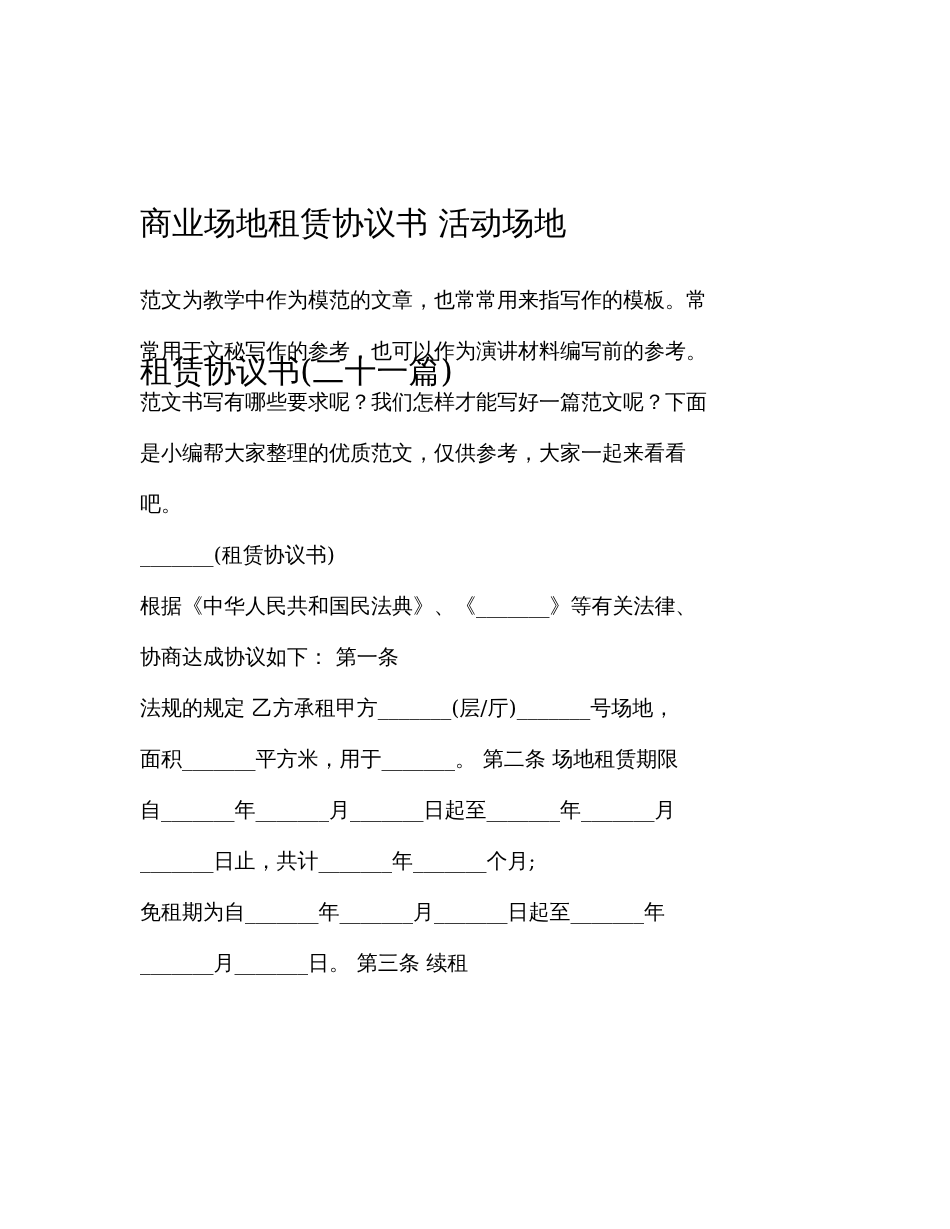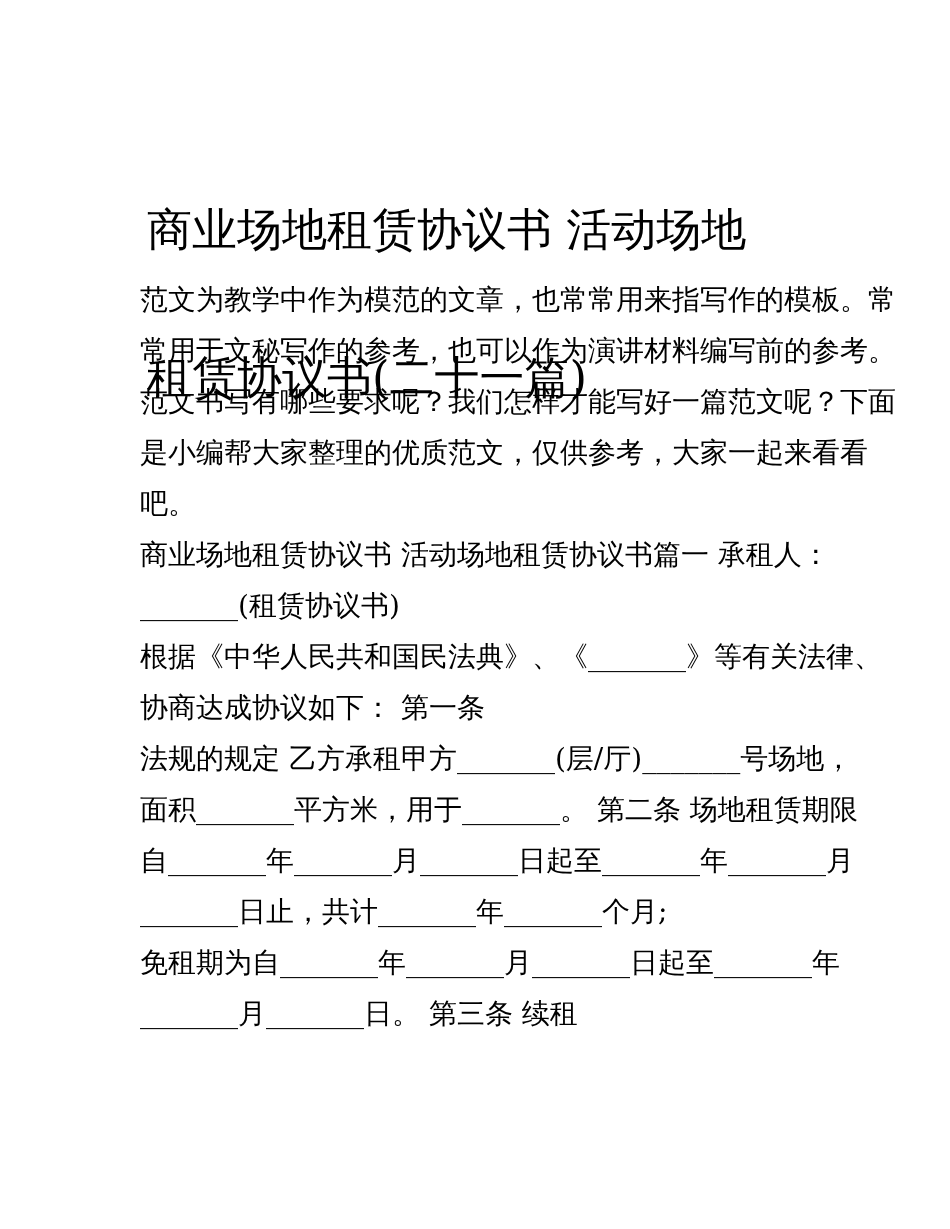--- a/index.html
+++ b/index.html
@@ -1,38 +1,37 @@
 <!DOCTYPE html>
 <html><head>
 <meta charset="utf-8">
 <style>
   html, body { margin: 0; padding: 0; background: #ffffff; }
   body { width: 950px; height: 1229px; position: relative; overflow: hidden; font-family: "DejaVu Serif", "Liberation Serif", serif; color: #000; }
   .page { position: absolute; left: 0; top: 0; width: 950px; height: 1229px; background: #fff; }
-  .title { position: absolute; left: 140px; top: 112px; width: 700px; font-size: 45px; line-height: 74px; letter-spacing: 0px; font-weight: normal; margin: 7px; white-space: pre-line; }
+  .title { position: absolute; left: 140px; top: 112px; width: 700px; font-size: 32px; line-height: 74px; letter-spacing: 0px; font-weight: normal; margin: 0; white-space: pre-line; }
   .title .line { display: block; white-space: nowrap; }
   .body { position: absolute; left: 140px; top: 280px; width: 700px; }
-  .para-line { display: block; font-size: 28px; height: 51px; line-height: 40px; white-space: nowrap; letter-spacing: 0px; }
+  .para-line { display: block; font-size: 21px; height: 51px; line-height: 40px; white-space: nowrap; letter-spacing: 0px; }
 </style>
 </head>
 <body>
 
 <div class="page">
   <h1 class="title">
     <span class="line">商业场地租赁协议书 活动场地</span>
     <span class="line">租赁协议书(二十一篇)</span>
   </h1>
 
   <div class="body">
     <span class="para-line">范文为教学中作为模范的文章，也常常用来指写作的模板。常</span>
     <span class="para-line">常用于文秘写作的参考，也可以作为演讲材料编写前的参考。</span>
     <span class="para-line">范文书写有哪些要求呢？我们怎样才能写好一篇范文呢？下面</span>
     <span class="para-line">是小编帮大家整理的优质范文，仅供参考，大家一起来看看</span>
     <span class="para-line">吧。</span>
-    <span class="para-line">商业场地租赁协议书 活动场地租赁协议书篇一 承租人：</span>
     <span class="para-line">_______(租赁协议书)</span>
     <span class="para-line">根据《中华人民共和国民法典》、《_______》等有关法律、</span>
     <span class="para-line">协商达成协议如下： 第一条</span>
     <span class="para-line">法规的规定 乙方承租甲方_______(层/厅)_______号场地，</span>
     <span class="para-line">面积_______平方米，用于_______。 第二条 场地租赁期限</span>
     <span class="para-line">自_______年_______月_______日起至_______年_______月</span>
     <span class="para-line">_______日止，共计_______年_______个月;</span>
     <span class="para-line">免租期为自_______年_______月_______日起至_______年</span>
     <span class="para-line">_______月_______日。 第三条 续租</span>
   </div>

